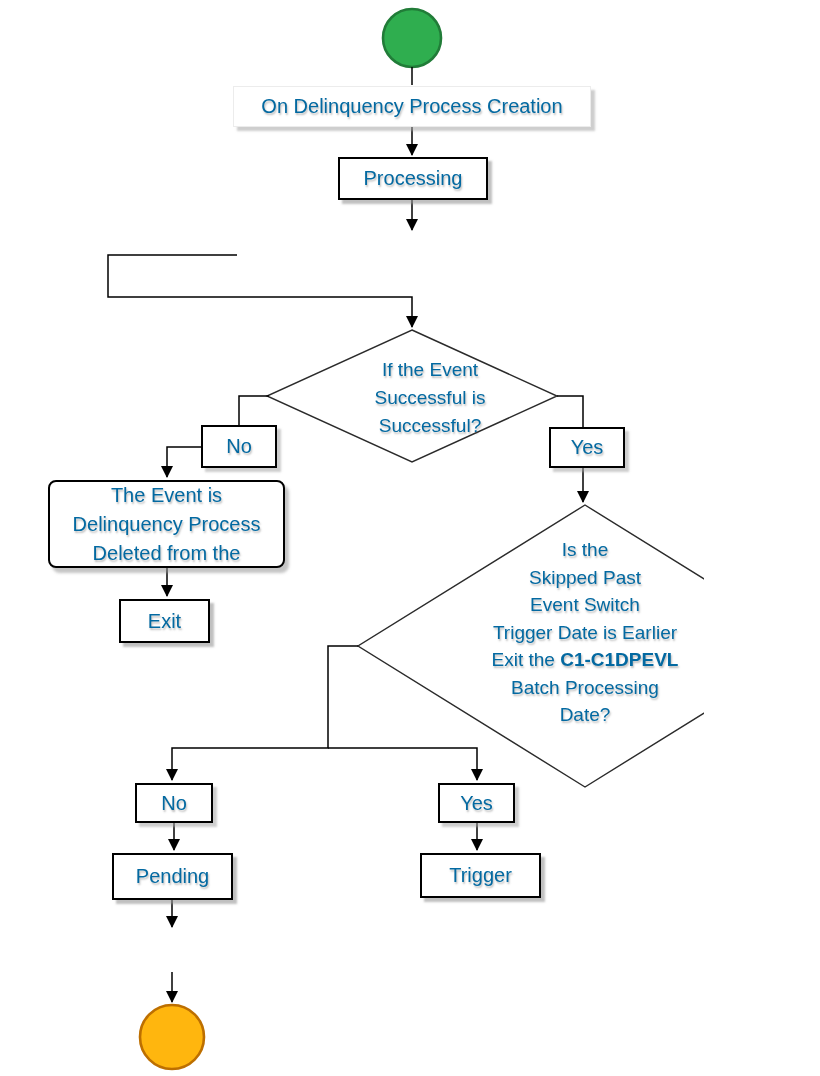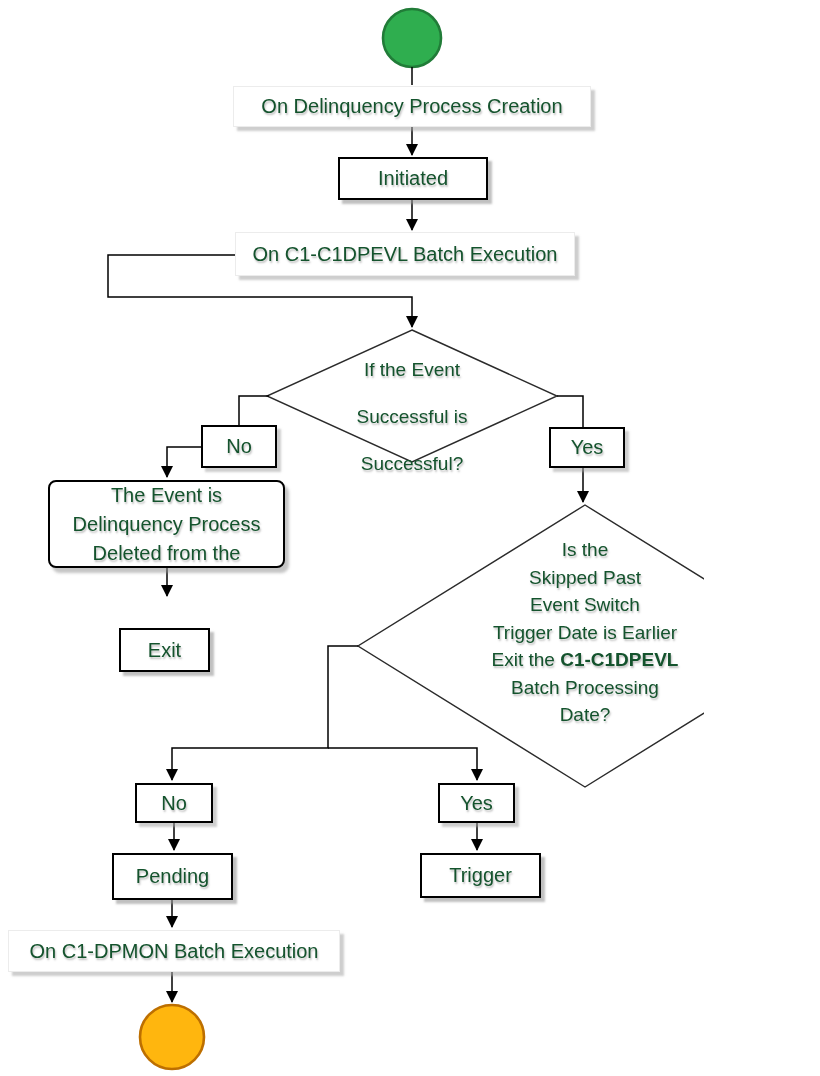--- a/index.html
+++ b/index.html
@@ -6,21 +6,21 @@
     margin: 0;
     padding: 0;
     background: #ffffff;
   }
   .canvas {
     position: relative;
     width: 704px;
     height: 1076px;
     background: #ffffff;
     font-family: "Liberation Sans", sans-serif;
-    color: #14532d;
+    color: #0369a1;
     overflow: hidden;
   }
   svg.wires {
     position: absolute;
     left: 0; top: 0;
     width: 820px; height: 1076px;
   }
   svg.wires polyline, svg.wires line {
     fill: none;
     stroke: #000000;
@@ -117,47 +117,44 @@
     <polyline points="477,823 477,850" marker-end="url(#arw)"></polyline>
     <polyline points="172,900 172,927" marker-end="url(#arw)"></polyline>
     <polyline points="172,972 172,1002" marker-end="url(#arw)"></polyline>
   </svg>
 
   <div class="node evt" style="left:233px; top:86px; width:358px; height:41px;">
     <span>On Delinquency Process Creation</span>
   </div>
 
   <div class="node state" style="left:338px; top:157px; width:150px; height:43px;">
-    <span>Initiated</span>
+    <span>Processing</span>
   </div>
 
-  <div class="node evt" style="left:235px; top:232px; width:340px; height:44px;">
-    <span>On C1-C1DPEVL Batch Execution</span>
-  </div>
 
-  <div class="dtext d1" style="left:302px; top:356px; width:220px;gap:19px;">
+  <div class="dtext d1" style="left:320px; top:356px; width:220px;">
     <span class="ln">If the Event</span>
     <span class="ln">Successful is</span>
     <span class="ln">Successful?</span>
   </div>
 
   <div class="node branch" style="left:201px; top:425px; width:76px; height:43px;">
     <span>No</span>
   </div>
   <div class="node branch" style="left:549px; top:427px; width:76px; height:41px;">
     <span>Yes</span>
   </div>
 
   <div class="node action" style="left:48px; top:480px; width:237px; height:88px;">
     <div>The Event is</div>
     <div>Delinquency Process</div>
     <div>Deleted from the</div>
   </div>
 
-  <div class="node state" style="left:119px; top:599px; width:91px; height:44px;margin-top:29px;">
+  <div class="node state" style="left:119px; top:599px; width:91px; height:44px;">
     <span>Exit</span>
   </div>
 
   <div class="dtext d2" style="left:460px; top:536px; width:250px;justify-content:flex-end;">
     <span class="ln">Is the</span>
     <span class="ln">Skipped Past</span>
     <span class="ln">Event Switch</span>
     <span class="ln">Trigger Date is Earlier</span>
     <span class="ln"><span>Exit the </span><span class="b">C1-C1DPEVL</span></span>
     <span class="ln">Batch Processing</span>
@@ -171,17 +168,14 @@
     <span>Yes</span>
   </div>
 
   <div class="node state" style="left:112px; top:853px; width:121px; height:47px;">
     <span>Pending</span>
   </div>
   <div class="node state" style="left:420px; top:853px; width:121px; height:45px;">
     <span>Trigger</span>
   </div>
 
-  <div class="node evt" style="left:8px; top:930px; width:332px; height:42px;">
-    <span>On C1-DPMON Batch Execution</span>
-  </div>
 
 </div>
 
 </body></html>

